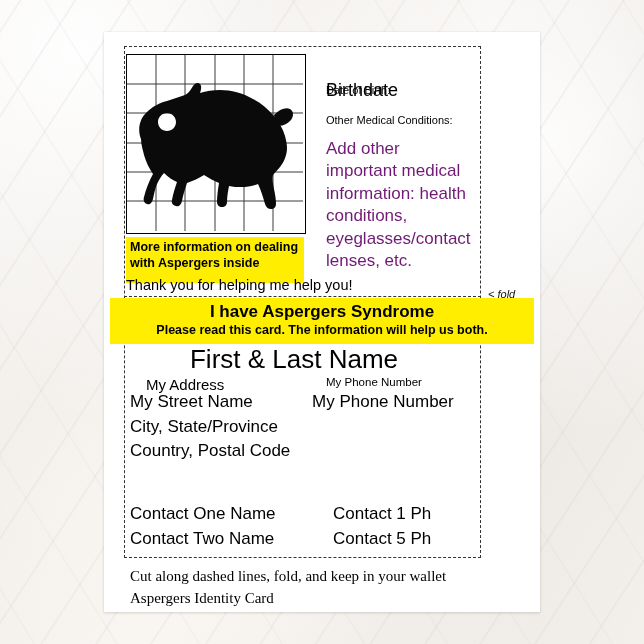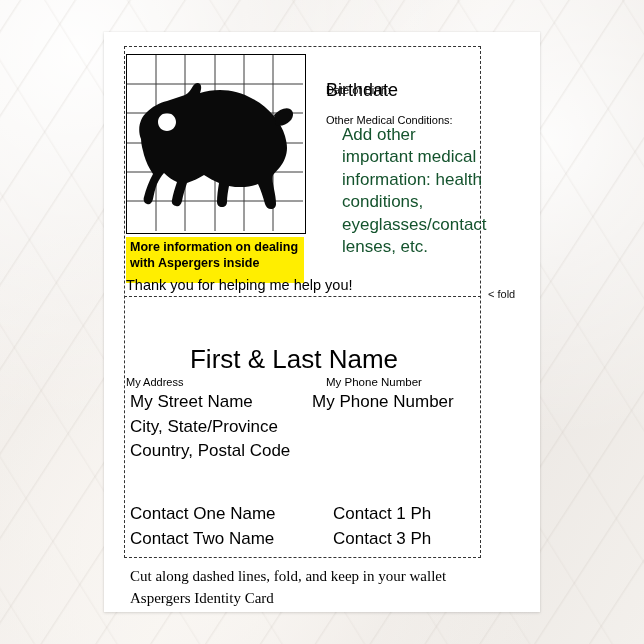--- a/index.html
+++ b/index.html
@@ -74,20 +74,21 @@
     width: 357px;
     border-top: 1px dashed #333;
   }
   .fold-label {
     position: absolute;
     left: 384px;
     top: 256px;
     font-size: 11px;
     color: #111;
     font-family: "Liberation Sans", sans-serif;
+    font-style: italic;
   }
 
   
   .bear-box {
     position: absolute;
     left: 22px;
     top: 22px;
     width: 178px;
     height: 178px;
     border: 1px solid #000;
@@ -115,26 +116,25 @@
   .omc-label {
     position: absolute;
     left: 222px;
     top: 82px;
     font-size: 11px;
     color: #000;
   }
   .omc-value {
     position: absolute;
     left: 222px;
-    top: 92px;
+    top: 106px;
     width: 146px;
     font-size: 17px;
     line-height: 1.32;
-    color: #14532d;
-    margin-left: 16px;
+    color: #701a75;
   }
 
   
   .more-info {
     position: absolute;
     left: 22px;
     top: 205px;
     width: 178px;
     background: #ffee00;
     color: #000;
@@ -187,22 +187,23 @@
     text-align: center;
     font-size: 26px;
     color: #000;
   }
 
   
   .addr-label {
     position: absolute;
     left: 22px;
     top: 344px;
-    font-size: 11px;
-    color: #000;
+    font-size: 15px;
+    color: #000;
+    padding-left: 20px;
   }
   .phone-label {
     position: absolute;
     left: 222px;
     top: 344px;
     font-size: 11.5px;
     color: #000;
   }
   .addr-lines {
     position: absolute;
@@ -348,20 +349,24 @@
   <div class="dob-label">Date of Birth:</div>
   <div class="dob-value">Birthdate</div>
 
   <div class="omc-label">Other Medical Conditions:</div>
   <div class="omc-value">Add other important medical information: health conditions, eyeglasses/contact lenses, etc.</div>
 
   <div class="more-info">More information on dealing with Aspergers inside</div>
 
   <div class="thanks">Thank you for helping me help you!</div>
 
+  <div class="banner">
+    <div class="banner-title">I have Aspergers Syndrome</div>
+    <div class="banner-sub">Please read this card. The information will help us both.</div>
+  </div>
 
   <div class="person-name">First &amp; Last Name</div>
 
   <div class="addr-label">My Address</div>
   <div class="phone-label">My Phone Number</div>
 
   <div class="addr-lines">
     <div>My Street Name</div>
     <div>City, State/Province</div>
     <div>Country, Postal Code</div>
@@ -370,21 +375,21 @@
   <div class="phone-value">My Phone Number</div>
 
 
   <div class="contacts">
     <div class="contact-row">
       <div class="contact-name">Contact One Name</div>
       <div class="contact-phone">Contact 1 Ph</div>
     </div>
     <div class="contact-row">
       <div class="contact-name">Contact Two Name</div>
-      <div class="contact-phone">Contact 3 Ph</div>
+      <div class="contact-phone">Contact 5 Ph</div>
     </div>
   </div>
 
   <div class="footer">
     <div>Cut along dashed lines, fold, and keep in your wallet</div>
     <div>Aspergers Identity Card</div>
   </div>
 
 </div>
 

